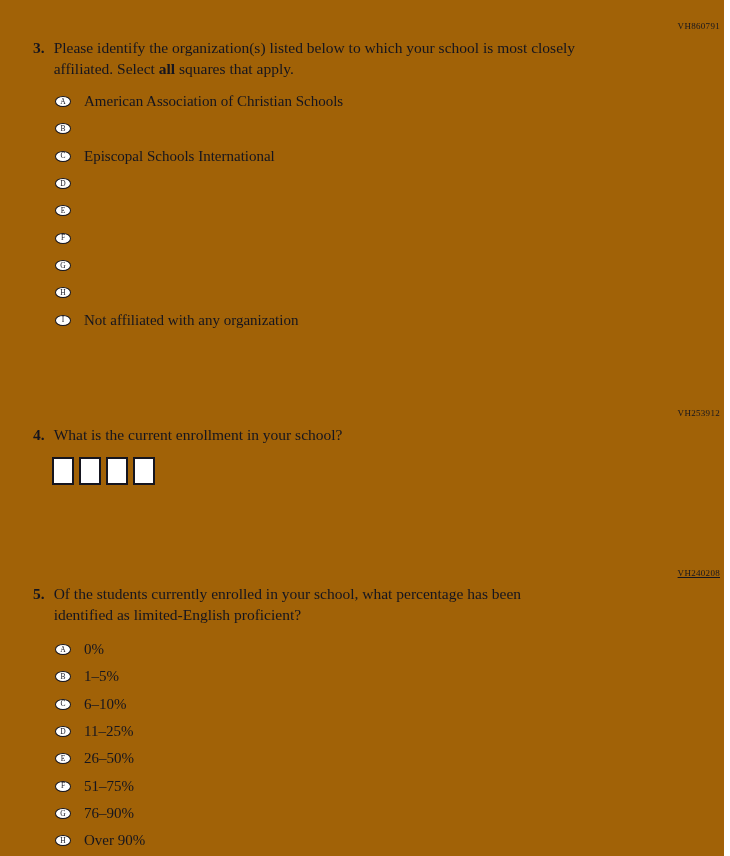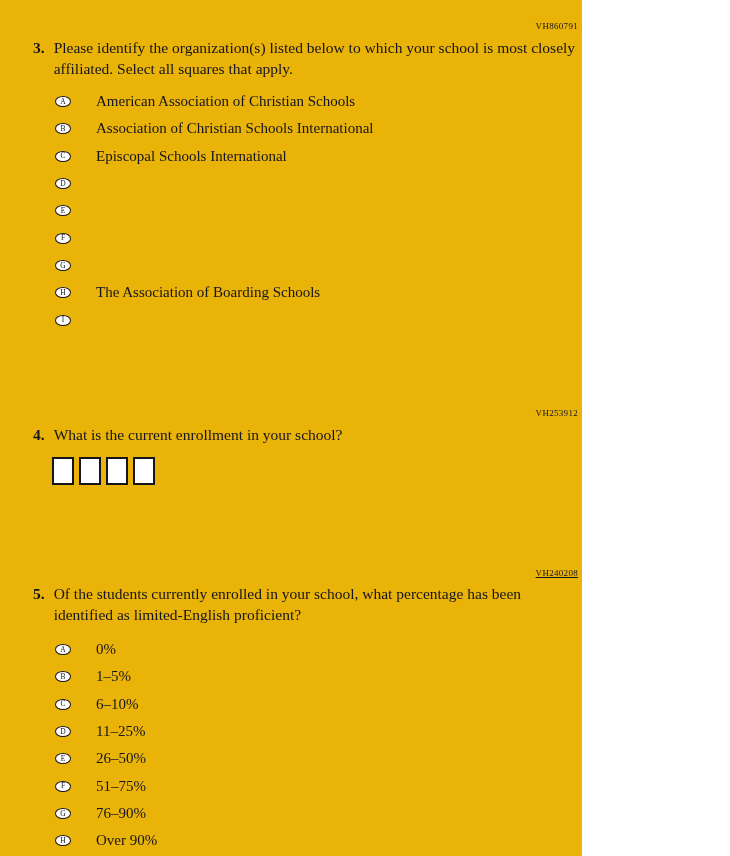--- a/index.html
+++ b/index.html
@@ -2,45 +2,45 @@
 <html><head>
 <meta charset="utf-8">
 <style>
   * { margin: 0; padding: 0; box-sizing: border-box; }
   html, body { background: #ffffff; }
   body {
     width: 730px; height: 856px;
     font-family: "Liberation Serif", serif;
     color: #15151f;
   }
-  .page { position: relative; width: 582px; height: 856px; background: #eab308; overflow: hidden; }
+  .page { position: relative; width: 724px; height: 856px; background: #a16207; overflow: hidden; }
 
   .code {
     position: absolute; right: 4px;
     font-size: 9px; letter-spacing: 0.3px; color: #15151f;
     font-family: "Liberation Serif", serif;
   }
 
   .question { position: absolute; left: 33px; }
 
   .q-head { display: flex; gap: 9px; font-size: 15.5px; line-height: 21px; }
   .q-num { font-weight: bold; flex: 0 0 auto; }
   .q-text { max-width: 522px; }
-  .q-text b { font-weight: normal; }
+  .q-text b { font-weight: bold; }
 
   .options { margin-top: 9px; margin-left: 22px; }
   .option { display: flex; align-items: center; gap: 13px; height: 27.3px; }
   .bubble {
     width: 16px; height: 11px;
     border: 1.2px solid #15151f; border-radius: 50%;
     display: flex; align-items: center; justify-content: center;
     flex: 0 0 auto; background: #ffffff;
   }
   .bubble i { font-style: normal; font-size: 7.5px; line-height: 1; color: #15151f; }
-  .option-label { font-size: 15px; white-space: nowrap; margin-left: 12px; }
+  .option-label { font-size: 15px; white-space: nowrap; }
 
   .digit-boxes { display: flex; gap: 5px; margin-top: 12px; margin-left: 19px; }
   .digit-box { width: 22px; height: 28px; border: 2.2px solid #15151f; background: #ffffff; }
 </style>
 </head>
 <body>
 
 <div class="page">
 
   <div class="code" style="top: 21px;">VH860791</div>
@@ -54,21 +54,20 @@
       <div class="option">
         <span class="bubble">
             <i>A</i>
           </span>
         <span class="option-label">American Association of Christian Schools</span>
       </div>
       <div class="option">
         <span class="bubble">
             <i>B</i>
           </span>
-        <span class="option-label">Association of Christian Schools International</span>
       </div>
       <div class="option">
         <span class="bubble">
             <i>C</i>
           </span>
         <span class="option-label">Episcopal Schools International</span>
       </div>
       <div class="option">
         <span class="bubble">
             <i>D</i>
@@ -86,26 +85,26 @@
       </div>
       <div class="option">
         <span class="bubble">
             <i>G</i>
           </span>
       </div>
       <div class="option">
         <span class="bubble">
             <i>H</i>
           </span>
-        <span class="option-label">The Association of Boarding Schools</span>
       </div>
       <div class="option">
         <span class="bubble">
             <i>I</i>
           </span>
+        <span class="option-label">Not affiliated with any organization</span>
       </div>
     </div>
   </section>
 
   <div class="code" style="top: 408px;">VH253912</div>
 
   <section class="question" style="top: 424px;">
     <div class="q-head">
       <span class="q-num">4.</span>
       <div class="q-text"><span>What is the current enrollment in your school?</span></div>

